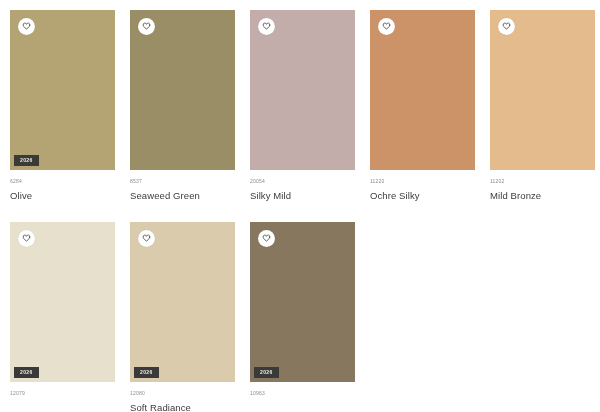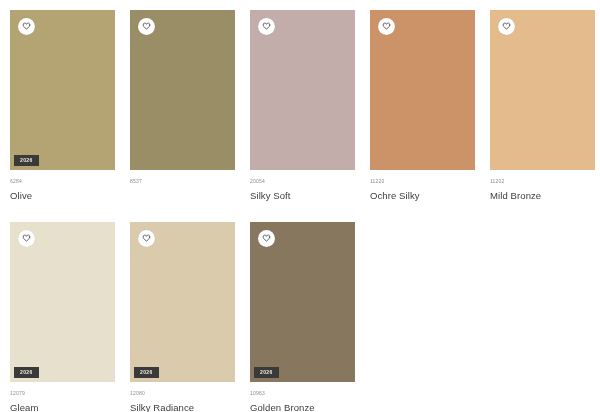--- a/index.html
+++ b/index.html
@@ -110,35 +110,36 @@
         <div class="fav-button">
           <span>
             <svg viewBox="0 0 24 24" fill="none" stroke="#4a4a4a" stroke-width="2.2" stroke-linecap="round" stroke-linejoin="round">
               <path d="M20.8 8.6c0 4.6-8.8 10.2-8.8 10.2S3.2 13.2 3.2 8.6A4.4 4.4 0 0 1 12 6.3a4.4 4.4 0 0 1 8.8 2.3z"></path>
             </svg>
           </span>
         </div>
       </div>
       <div class="swatch-meta">
         <div class="swatch-code">8537</div>
+        <div class="swatch-name">Seaweed Green</div>
       </div>
     </div>
     <div class="swatch-card">
       <div class="swatch-chip" style="background: rgb(195, 173, 171);">
         <div class="fav-button">
           <span>
             <svg viewBox="0 0 24 24" fill="none" stroke="#4a4a4a" stroke-width="2.2" stroke-linecap="round" stroke-linejoin="round">
               <path d="M20.8 8.6c0 4.6-8.8 10.2-8.8 10.2S3.2 13.2 3.2 8.6A4.4 4.4 0 0 1 12 6.3a4.4 4.4 0 0 1 8.8 2.3z"></path>
             </svg>
           </span>
         </div>
       </div>
       <div class="swatch-meta">
         <div class="swatch-code">20054</div>
-        <div class="swatch-name">Silky Soft</div>
+        <div class="swatch-name">Silky Mild</div>
       </div>
     </div>
     <div class="swatch-card">
       <div class="swatch-chip" style="background: rgb(205, 147, 104);">
         <div class="fav-button">
           <span>
             <svg viewBox="0 0 24 24" fill="none" stroke="#4a4a4a" stroke-width="2.2" stroke-linecap="round" stroke-linejoin="round">
               <path d="M20.8 8.6c0 4.6-8.8 10.2-8.8 10.2S3.2 13.2 3.2 8.6A4.4 4.4 0 0 1 12 6.3a4.4 4.4 0 0 1 8.8 2.3z"></path>
             </svg>
           </span>
@@ -170,48 +171,46 @@
           <span>
             <svg viewBox="0 0 24 24" fill="none" stroke="#4a4a4a" stroke-width="2.2" stroke-linecap="round" stroke-linejoin="round">
               <path d="M20.8 8.6c0 4.6-8.8 10.2-8.8 10.2S3.2 13.2 3.2 8.6A4.4 4.4 0 0 1 12 6.3a4.4 4.4 0 0 1 8.8 2.3z"></path>
             </svg>
           </span>
         </div>
         <div class="year-badge">2026</div>
       </div>
       <div class="swatch-meta">
         <div class="swatch-code">12079</div>
-        <div class="swatch-name">Gleam</div>
       </div>
     </div>
     <div class="swatch-card">
       <div class="swatch-chip" style="background: rgb(217, 203, 172);">
         <div class="fav-button">
           <span>
             <svg viewBox="0 0 24 24" fill="none" stroke="#4a4a4a" stroke-width="2.2" stroke-linecap="round" stroke-linejoin="round">
               <path d="M20.8 8.6c0 4.6-8.8 10.2-8.8 10.2S3.2 13.2 3.2 8.6A4.4 4.4 0 0 1 12 6.3a4.4 4.4 0 0 1 8.8 2.3z"></path>
             </svg>
           </span>
         </div>
         <div class="year-badge">2026</div>
       </div>
       <div class="swatch-meta">
         <div class="swatch-code">12080</div>
-        <div class="swatch-name">Silky Radiance</div>
+        <div class="swatch-name">Soft Radiance</div>
       </div>
     </div>
     <div class="swatch-card">
       <div class="swatch-chip" style="background: rgb(135, 119, 95);">
         <div class="fav-button">
           <span>
             <svg viewBox="0 0 24 24" fill="none" stroke="#4a4a4a" stroke-width="2.2" stroke-linecap="round" stroke-linejoin="round">
               <path d="M20.8 8.6c0 4.6-8.8 10.2-8.8 10.2S3.2 13.2 3.2 8.6A4.4 4.4 0 0 1 12 6.3a4.4 4.4 0 0 1 8.8 2.3z"></path>
             </svg>
           </span>
         </div>
         <div class="year-badge">2026</div>
       </div>
       <div class="swatch-meta">
         <div class="swatch-code">10963</div>
-        <div class="swatch-name">Golden Bronze</div>
       </div>
     </div>
   </div>
 
 </body></html>

